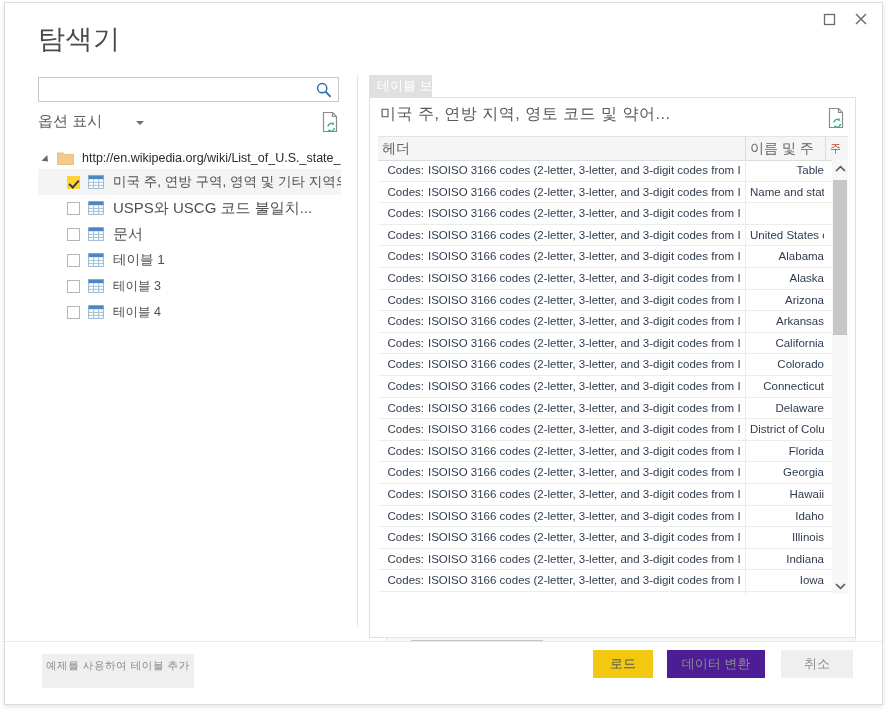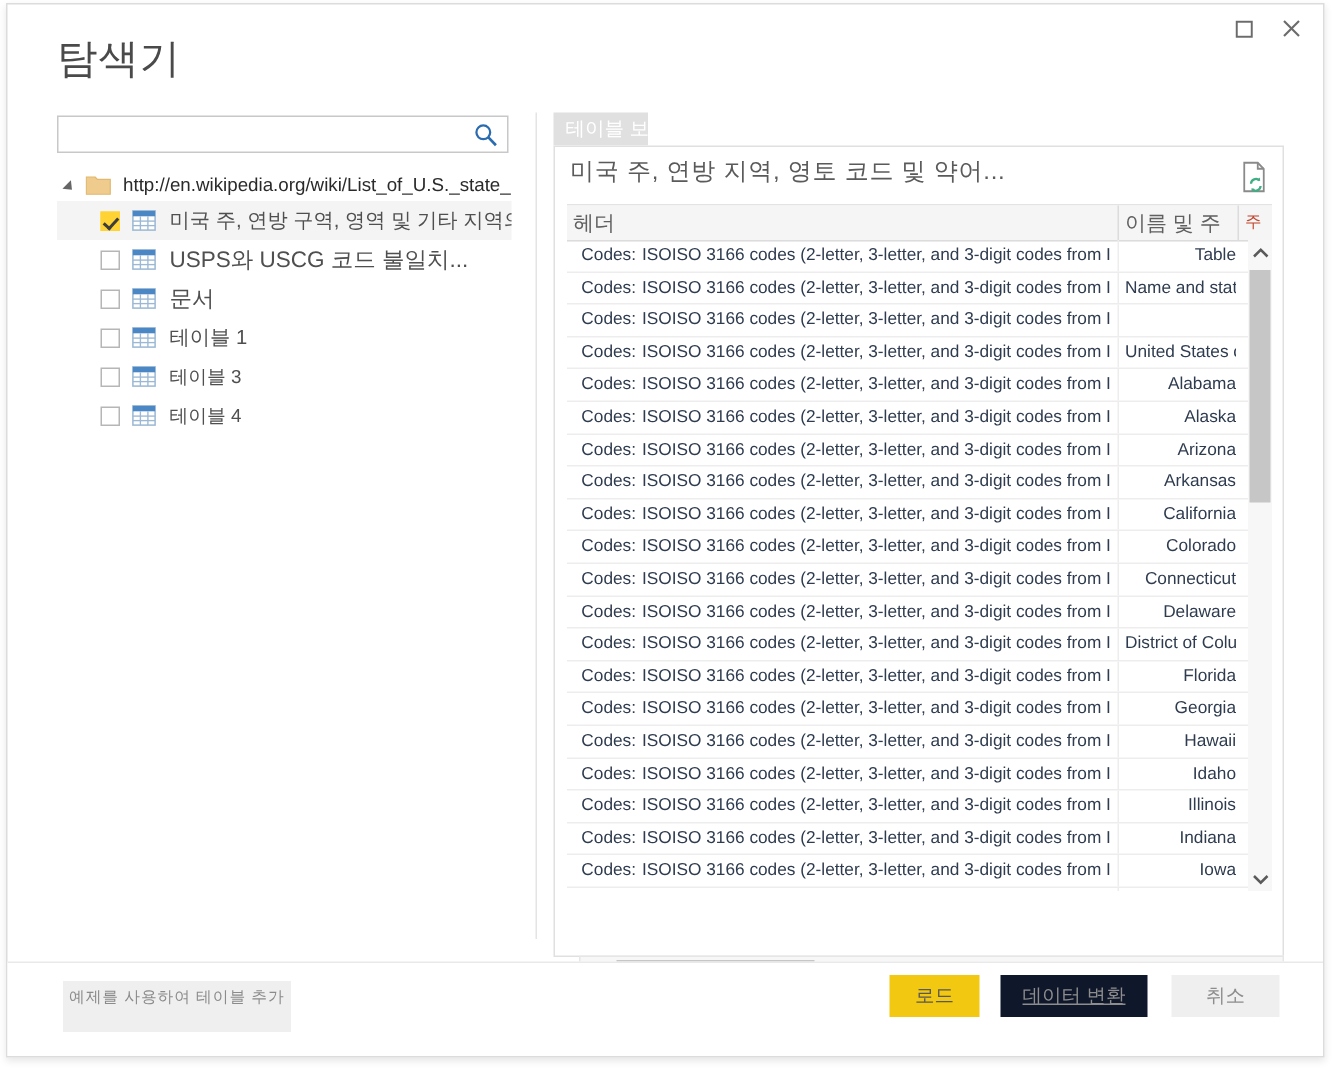--- a/index.html
+++ b/index.html
@@ -473,23 +473,22 @@
   }
   .btn-load {
     right: 229px;
     width: 60px;
     background: #f2c811;
     color: #595959;
   }
   .btn-transform {
     right: 117px;
     width: 98px;
-    background: #0f172a;
+    background: #4c1d95;
     color: #8d8d8d;
-    text-decoration: underline;
   }
   .btn-cancel {
     right: 29px;
     width: 72px;
     background: #efefef;
     color: #8d8d8d;
   }
 </style>
 </head>
 <body>
@@ -516,20 +515,32 @@
     <div class="left-pane">
 
       <div class="search-box">
         <input class="search-input" type="text" placeholder="" style="">
         <svg class="search-icon" viewBox="0 0 18 18">
           <circle cx="7.2" cy="7.2" r="4.6" fill="none" stroke="#2b6cb0" stroke-width="1.5"></circle>
           <line x1="10.6" y1="10.6" x2="15.6" y2="15.8" stroke="#2b6cb0" stroke-width="1.8"></line>
         </svg>
       </div>
 
+      <div class="options-row">
+        <div class="options-label">옵션 표시</div>
+        <div class="options-caret"></div>
+        <svg class="refresh-doc-icon" viewBox="0 0 20 22">
+          <path d="M2.5 1.5 h9 l4 4 v15 h-13 z" fill="#ffffff" stroke="#8a8a8a" stroke-width="1.2"></path>
+          <path d="M11.5 1.5 v4 h4" fill="none" stroke="#8a8a8a" stroke-width="1.2"></path>
+          <path d="M7 15.5 a3.3 3.3 0 0 1 5.6 -2.2" fill="none" stroke="#3fae84" stroke-width="1.5"></path>
+          <path d="M13.4 17 a3.3 3.3 0 0 1 -5.6 2.2" fill="none" stroke="#3fae84" stroke-width="1.5"></path>
+          <path d="M12.9 11.3 l0.2 2.4 l-2.4 -0.5 z" fill="#3fae84"></path>
+          <path d="M7.5 20.9 l-0.2 -2.4 l2.4 0.5 z" fill="#3fae84"></path>
+        </svg>
+      </div>
 
       <div class="tree">
 
         <div class="tree-root">
           <span class="expander"></span>
           <svg class="folder-icon" viewBox="0 0 17 14">
             <path d="M0.5 2 h6 l1.4 1.6 h8.6 v9.9 h-16 z" fill="#f0cb8e" stroke="#e0b86f" stroke-width="0.8"></path>
           </svg>
           <span class="tree-root-label">http://en.wikipedia.org/wiki/List_of_U.S._state_...</span>
         </div>

